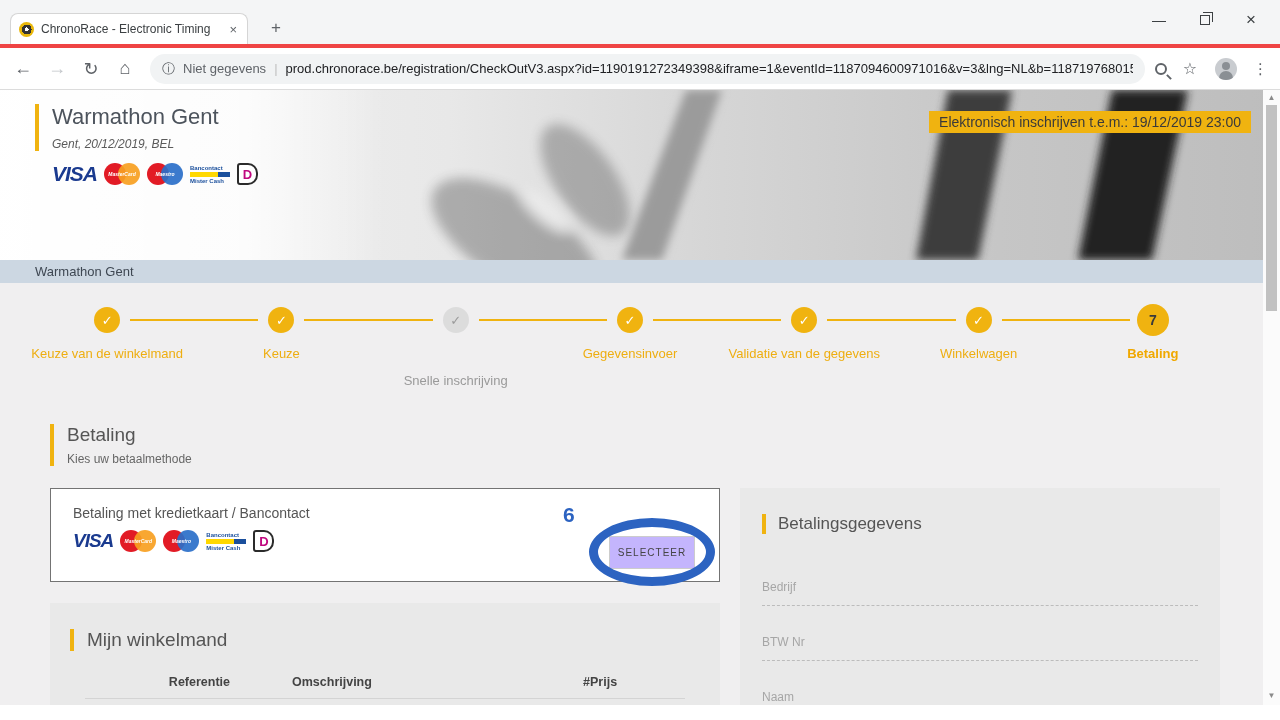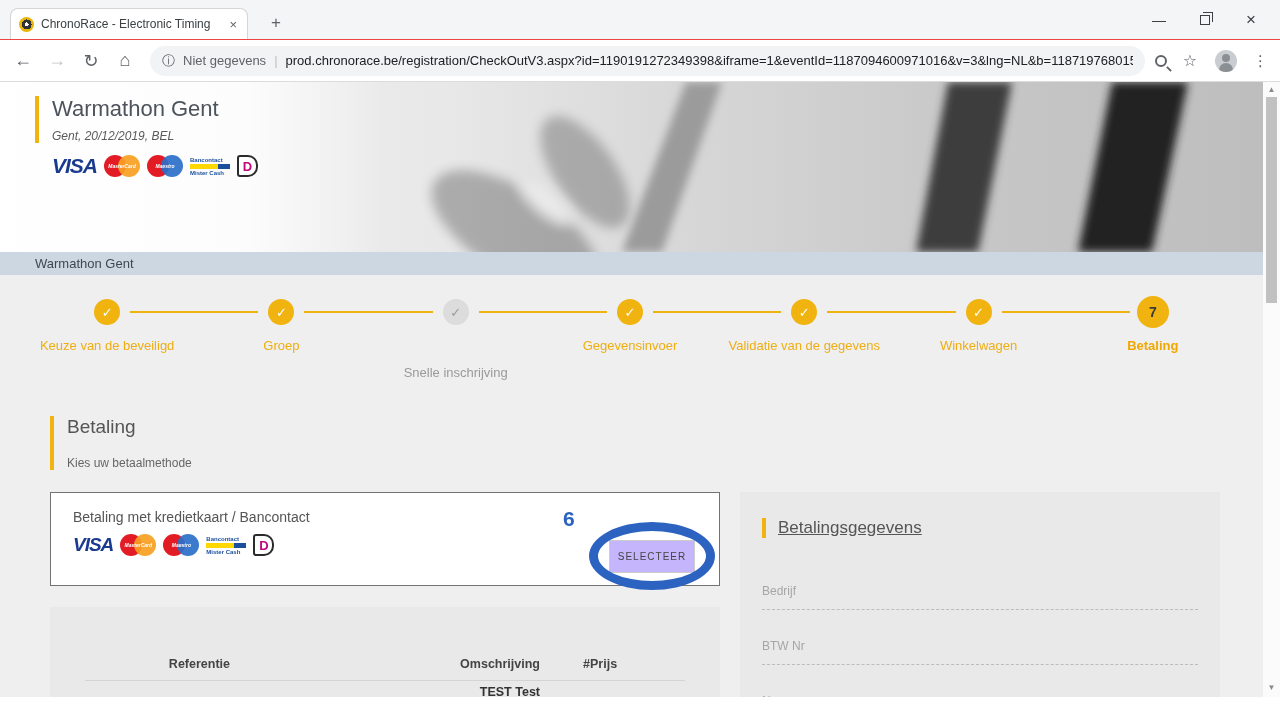--- a/index.html
+++ b/index.html
@@ -1,20 +1,20 @@
 <!DOCTYPE html>
 <html><head>
 <meta charset="utf-8">
 <style>
   * { margin:0; padding:0; box-sizing:border-box; }
   html,body { width:1280px; height:720px; overflow:hidden; background:#fff;
     font-family:"Liberation Sans","DejaVu Sans",sans-serif; }
 
   
-  .titlebar { height:40px; background:#f4f5f6; position:relative; border-bottom:1px solid #ef4444; }
+  .titlebar { height:48px; background:#f4f5f6; position:relative; border-bottom:4px solid #ef4444; }
   .tab { position:absolute; left:10px; bottom:0; width:238px; height:31px; background:#fff;
     border:1px solid #d5d5d5; border-bottom:none; border-radius:8px 8px 0 0;
     display:flex; align-items:center; padding:0 8px; gap:7px; }
   .favicon { width:15px; height:15px; border-radius:50%; flex:0 0 15px;
     background:radial-gradient(circle at 50% 50%, #fff 0 2px, #333 2px 5px, #e8b60a 5px 8px); }
   .tab-title { font-size:12px; color:#3c4043; white-space:nowrap; overflow:hidden; flex:1; }
   .tab-close { font-size:13px; color:#5f6368; padding:0 2px; cursor:pointer; }
   .newtab { position:absolute; left:262px; bottom:4px; font-size:17px; color:#5f6368; padding:2px 9px; }
   .wincontrols { position:absolute; right:6px; top:0; height:40px; display:flex; align-items:center; }
   .winbtn { width:46px; text-align:center; font-size:14px; color:#3c4043; }
@@ -92,21 +92,21 @@
   .step.skip .step-circle { background:#dcdcdc; color:#9a9a9a; }
   .step.current .step-circle { width:32px; height:32px; margin-top:-3px; color:#3a3a3a;
     font-weight:bold; font-size:14px; }
   .step-label { margin-top:13px; font-size:13px; color:#eeae11; text-align:center; }
   .step.skip .step-label { color:#9a9a9a;margin-top:40px; }
   .step.current .step-label { font-weight:bold; color:#f0a800; margin-top:10px; }
 
   
   .section-head { margin:22px 0 0 50px; border-left:4px solid #f0b310; padding-left:13px; }
   .section-title { font-size:19px; color:#555; }
-  .section-sub { font-size:12px; color:#666; margin-top:18px; }
+  .section-sub { font-size:12px; color:#666; margin-top:6px; }
 
   
   .content { display:flex; align-items:flex-start; margin-top:22px; }
   .left-col { margin-left:50px; width:670px; }
   .right-col { margin-left:20px; width:480px; }
 
   .method-card { position:relative; height:94px; background:#fff; border:1px solid #737373; }
   .method-label { font-size:14px; color:#555; padding:16px 0 0 22px; }
   .select-btn { position:absolute; left:558px; top:47px; width:86px; height:33px; background:#c4b5fd;
     border:1px solid #ccc; font-size:10px; letter-spacing:1px; color:#444; z-index:1;
@@ -115,30 +115,30 @@
     border:9px solid #2c63c1; border-radius:50%; z-index:2; pointer-events:none; }
   .blue-num { position:absolute; left:512px; top:14px; font-size:21px; font-weight:bold;
     color:#2c63c1; z-index:2; }
 
   .cart-card { margin-top:21px; height:260px; background:#e9e9e9; padding-top:26px; }
   .cart-title { margin-left:20px; border-left:4px solid #f0b310; padding-left:13px;
     font-size:19px; color:#555; }
   .cart-head { display:grid; grid-template-columns:145px 1fr 50px 95px; padding:0 35px;
     margin-top:24px; font-size:12.5px; font-weight:bold; color:#444; }
   .col-ref { text-align:right; }
-  .col-desc { padding-left:62px;text-align:right; }
+  .col-desc { padding-left:62px; }
   .col-qty { text-align:right; }
   .col-price { text-align:left; padding-right:12px; }
   .cart-divider { height:1px; background:#d4d4d4; margin:9px 35px 0 35px; }
   .cart-row { display:grid; grid-template-columns:145px 1fr 50px 95px; padding:0 35px;
     margin-top:4px; font-size:12.5px; color:#333; }
   .cart-row .col-desc { font-weight:bold; }
 
   .billing-card { height:300px; background:#e9e9e9; padding:26px 22px; }
-  .billing-title { border-left:4px solid #f0b310; padding-left:12px; font-size:17px; color:#555;text-decoration:underline; }
+  .billing-title { border-left:4px solid #f0b310; padding-left:12px; font-size:17px; color:#555; }
   .fields { margin-top:46px; }
   .field { margin-bottom:29px; }
   .field-label { font-size:12px; color:#a6a6a6; }
   .field-value { min-height:10px; margin-top:2px; padding-bottom:4px; font-size:13px;
     font-weight:bold; color:#333; border-bottom:1px dashed #bcbcbc; }
 
   
   .scrollbar { position:absolute; right:0; top:0; bottom:0; width:17px; background:#fbfbfb; z-index:5; }
   .sb-arrow { position:absolute; left:0; width:17px; height:15px; text-align:center;
     font-size:8px; color:#8a8a8a; line-height:15px; }
@@ -234,36 +234,37 @@
             <b>Maestro</b>
           </span>
         <span class="bcmc">
             <b>Bancontact</b>
             <span class="stripe"></span>
             <b>Mister Cash</b>
           </span>
         <span class="ideal">D</span>
       </div>
     </div>
+    <div class="deadline">Elektronisch inschrijven t.e.m.: 19/12/2019 23:00</div>
   </div>
 
   <div class="pagebar">Warmathon Gent</div>
 
   <div class="stepper">
     <div class="step done">
       <div class="step-circle">
           <span>✓</span>
         </div>
-      <div class="step-label">Keuze van de beveiligd</div>
-    </div>
-    <div class="step done">
-      <div class="step-circle">
-          <span>✓</span>
-        </div>
-      <div class="step-label">Groep</div>
+      <div class="step-label">Keuze van de winkelmand</div>
+    </div>
+    <div class="step done">
+      <div class="step-circle">
+          <span>✓</span>
+        </div>
+      <div class="step-label">Keuze</div>
     </div>
     <div class="step skip">
       <div class="step-circle">
           <span>✓</span>
         </div>
       <div class="step-label">Snelle inschrijving</div>
     </div>
     <div class="step done">
       <div class="step-circle">
           <span>✓</span>
@@ -317,20 +318,21 @@
               <b>Mister Cash</b>
             </span>
           <span class="ideal">D</span>
         </div>
         <button class="select-btn">SELECTEER</button>
         <div class="blue-ellipse"></div>
         <div class="blue-num">6</div>
       </div>
 
       <div class="cart-card">
+        <div class="cart-title">Mijn winkelmand</div>
         <div class="cart-head">
           <div class="col-ref">Referentie</div>
           <div class="col-desc">Omschrijving</div>
           <div class="col-qty">#</div>
           <div class="col-price">Prijs</div>
         </div>
         <div class="cart-divider"></div>
         <div class="cart-row">
           <div class="col-ref"></div>
           <div class="col-desc">TEST Test</div>

